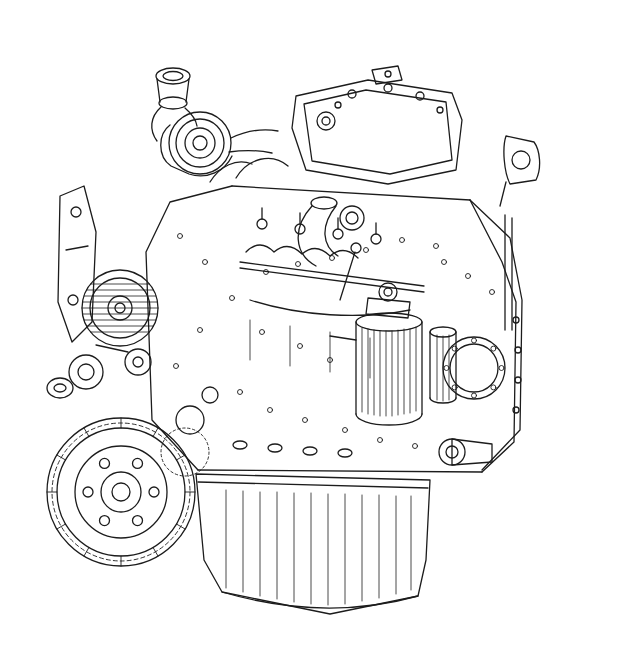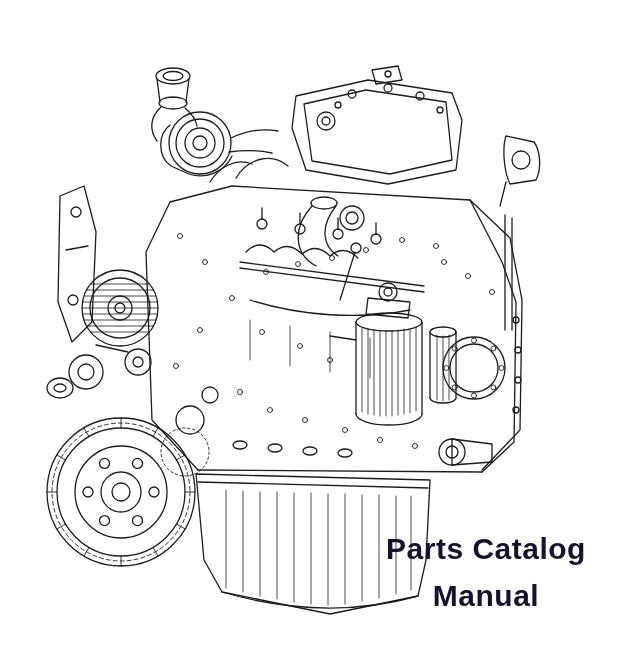--- a/index.html
+++ b/index.html
@@ -279,18 +279,14 @@
             <path d="M379,495 L379,598"></path>
           <path d="M396,496 L396,594"></path>
             <path d="M411,496 L411,590"></path>
         </g>
         <path d="M222,592 Q325,622 418,596"></path>
       </g>
 
     </g>
   </svg>
 
-  <div class="caption">
-    <span>Parts Catalog</span>
-    <span>Manual</span>
-  </div>
 
 </div>
 
 </body></html>

